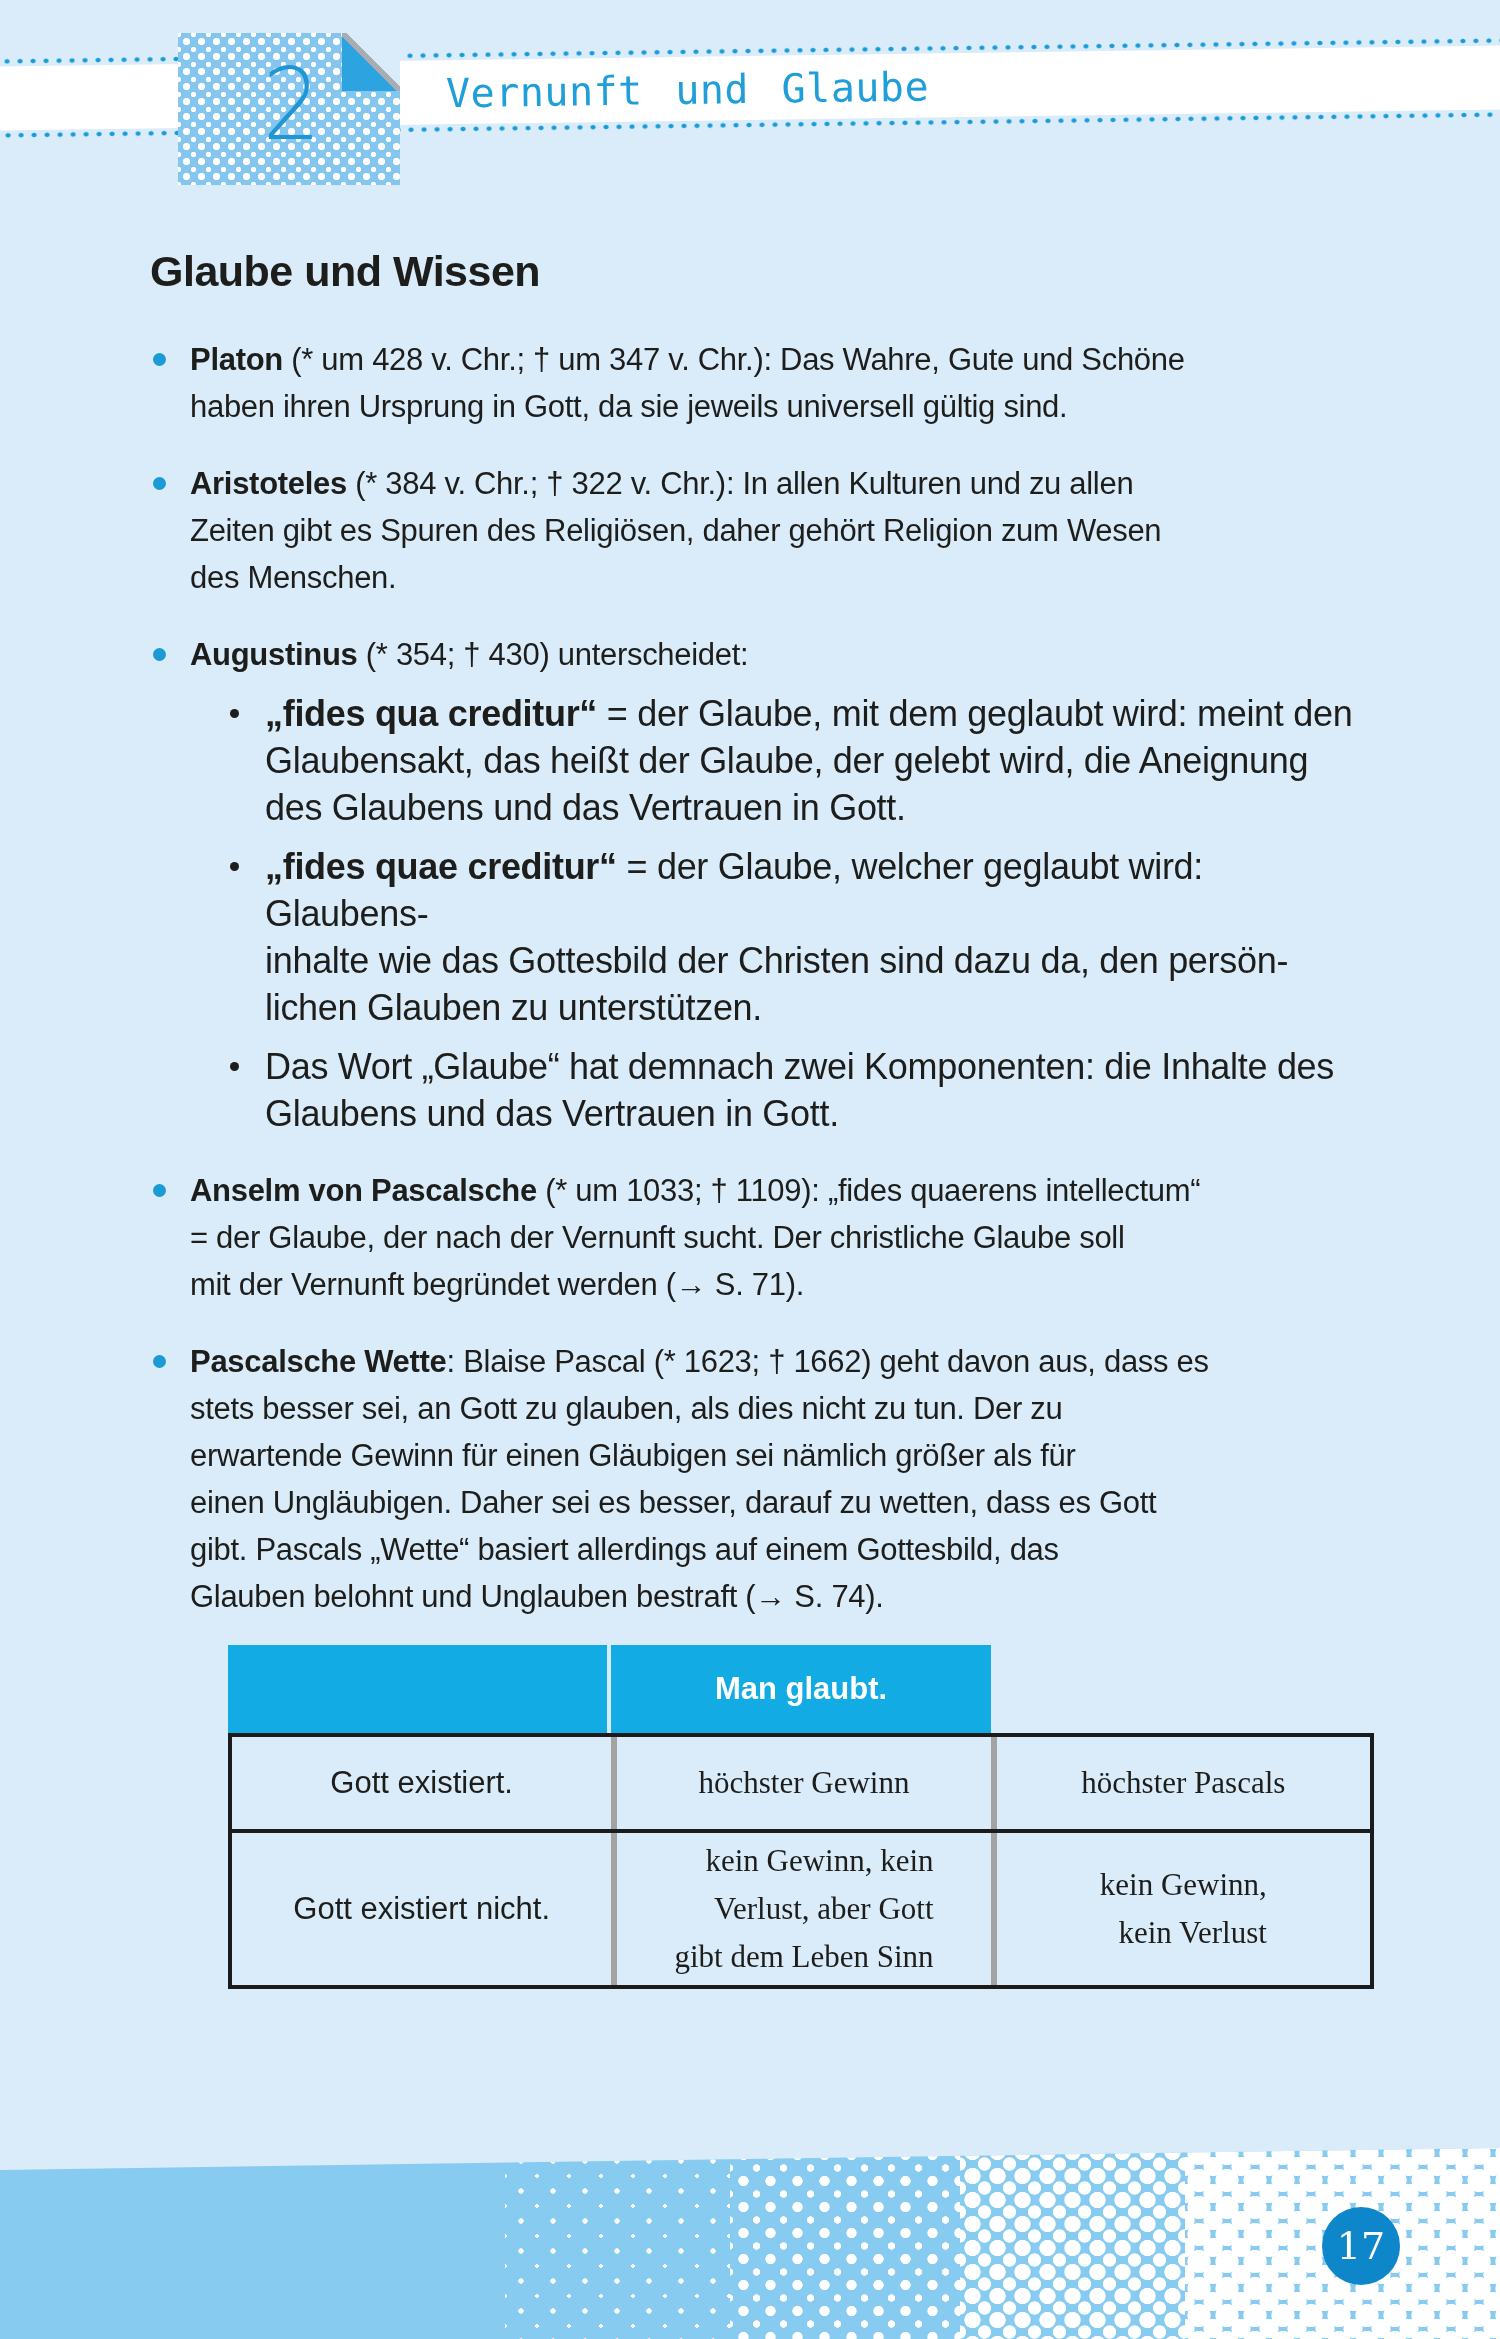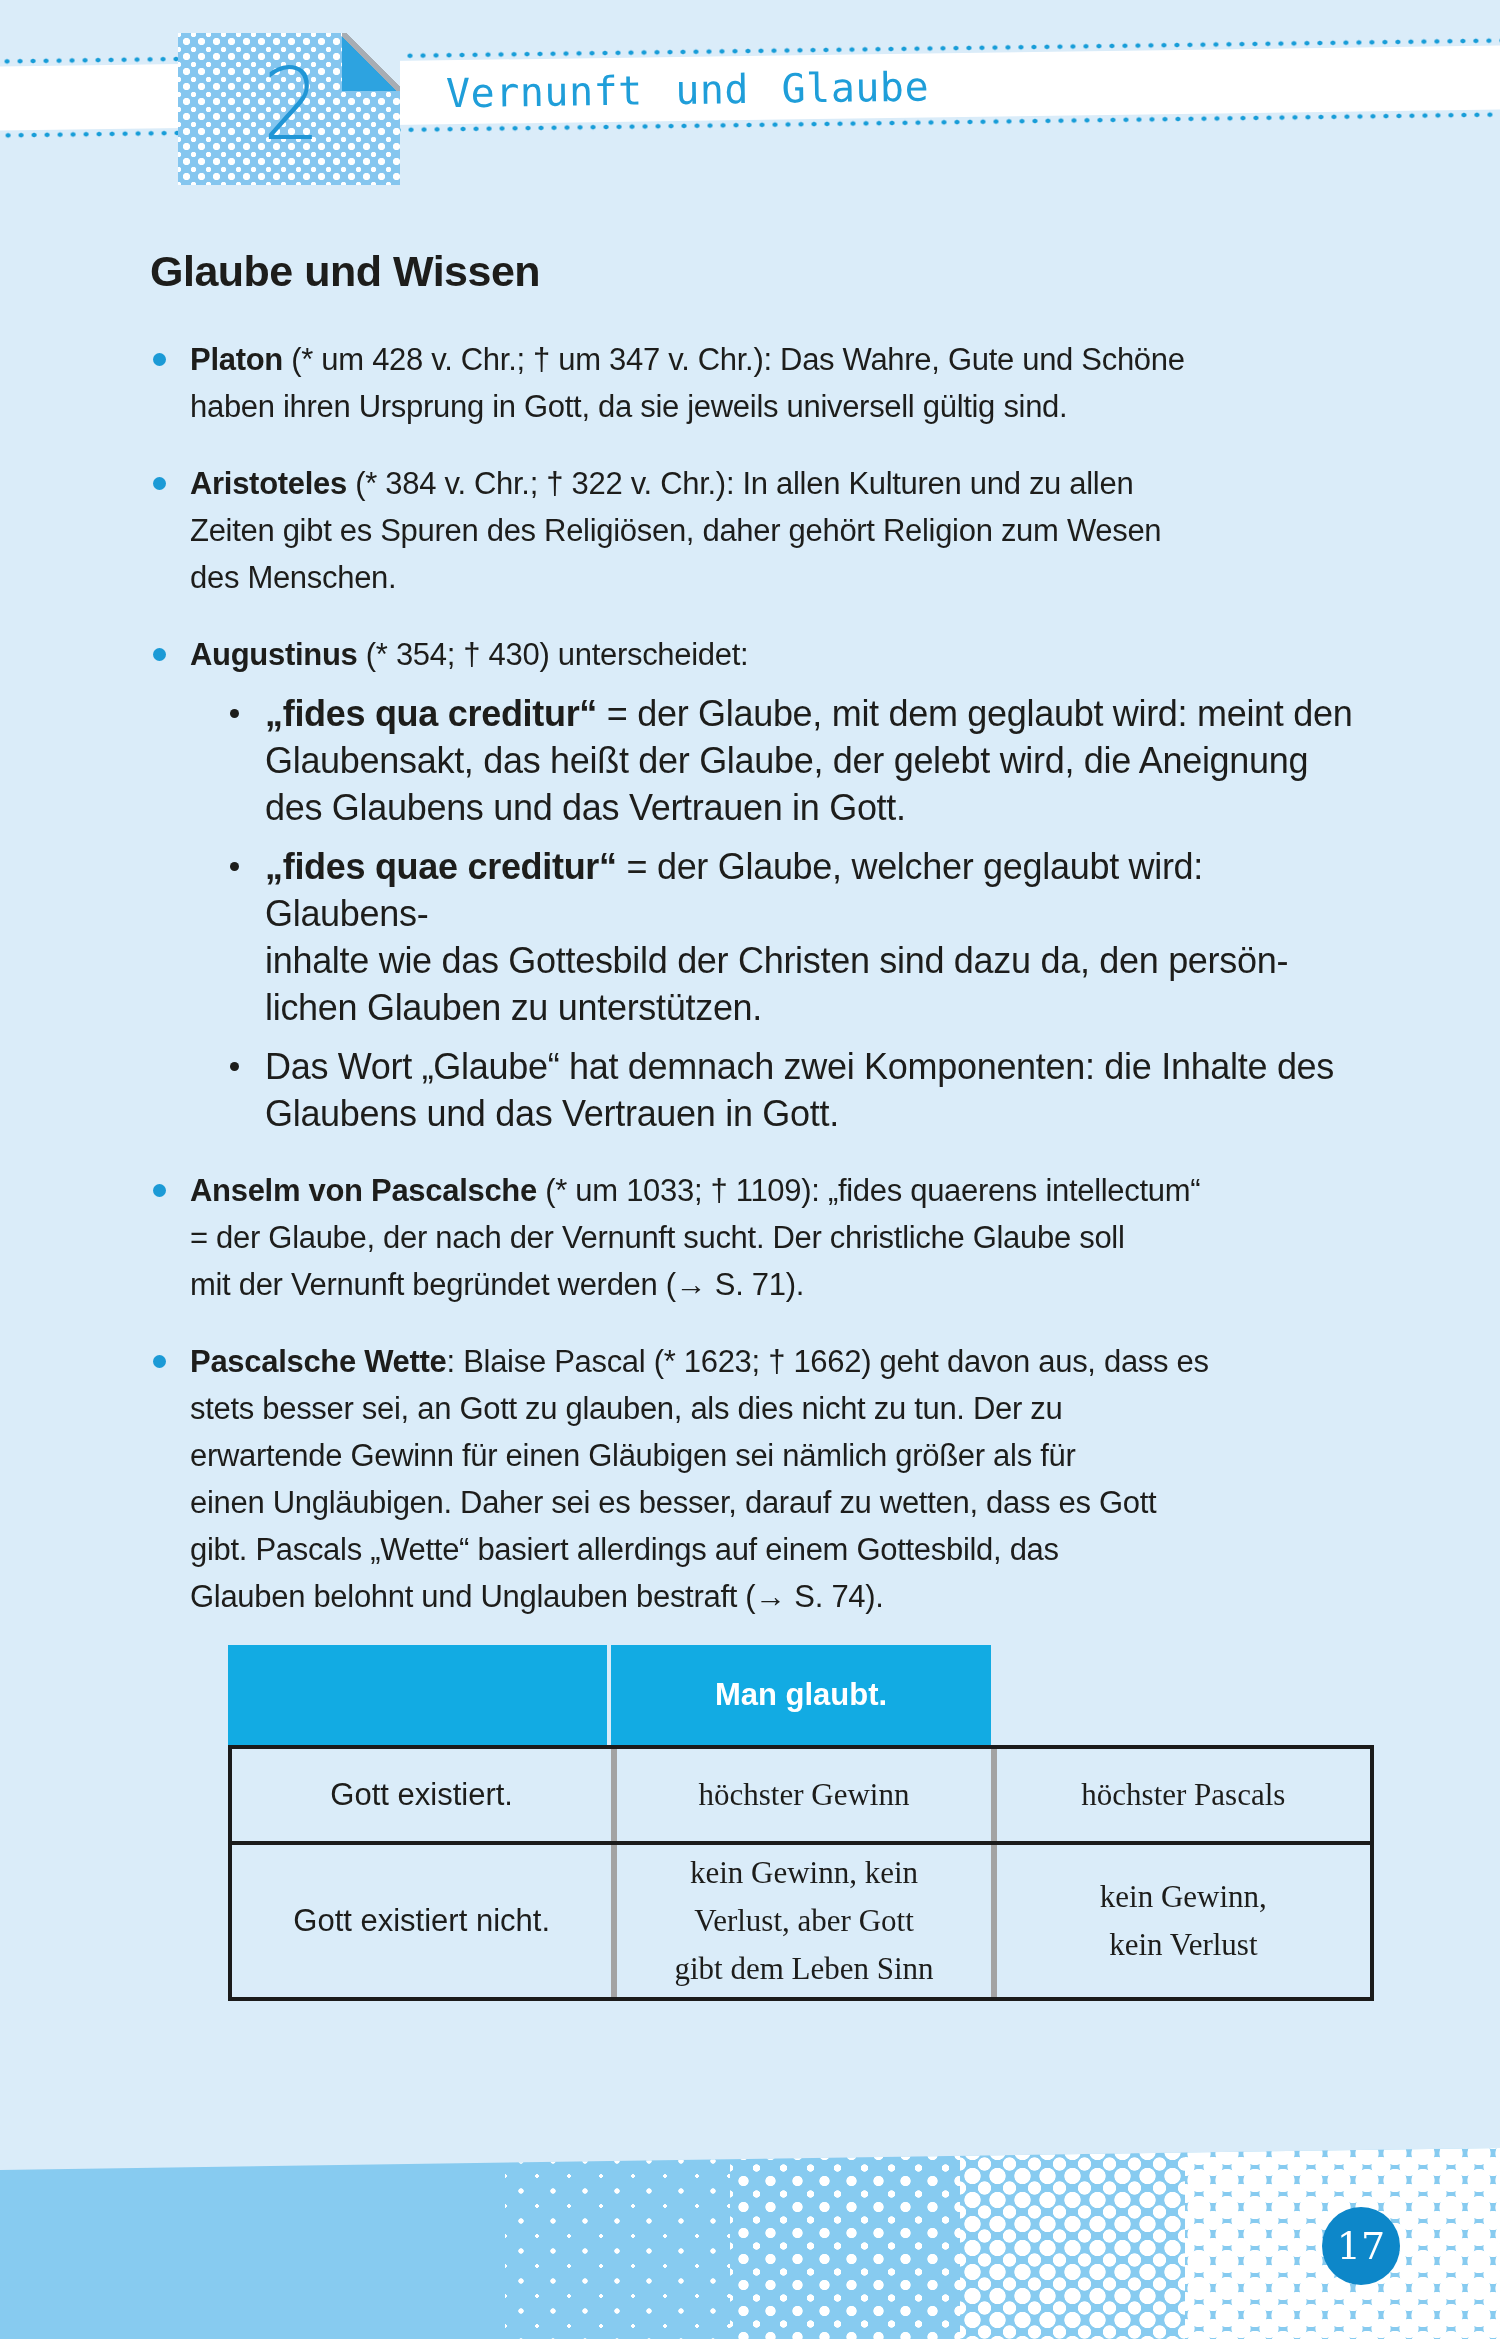--- a/index.html
+++ b/index.html
@@ -38,27 +38,27 @@
   .lead{font-weight:bold;}
   .rest{white-space:pre-line;}
   ul.sublist{list-style:none;margin:12px 0 0 0;padding:0;}
   ul.sublist > li{position:relative;padding-left:75px;font-size:36px;line-height:47px;}
   ul.sublist > li + li{margin-top:12px;}
   .sdot{position:absolute;left:40px;top:19px;width:9px;height:9px;border-radius:50%;background:#1d1d1b;}
 
   
   .ptable{position:absolute;left:228px;top:1645px;width:1146px;}
   .thead{display:grid;grid-template-columns:1fr 1fr 1fr;column-gap:4px;}
-  .th{height:100px;background:#12abe3;color:#ffffff;font-weight:bold;font-size:31px;
+  .th{height:88px;background:#12abe3;color:#ffffff;font-weight:bold;font-size:31px;
       display:flex;align-items:center;justify-content:center;}
   .tbody{border:4px solid #1b1b1b;}
   .tr{display:grid;grid-template-columns:1fr 1fr 1fr;}
   .tr + .tr{border-top:4px solid #1b1b1b;}
   .td{display:flex;align-items:center;justify-content:center;font-size:31px;line-height:48px;
-      text-align:center;white-space:pre-line;}
+      text-align:right;white-space:pre-line;}
   .td + .td{border-left:6px solid #a3a3a3;font-family:Liberation Serif, serif;}
   .tr.r1 .td{height:92px;}
   .tr.r2 .td{height:152px;}
 
   
   .bottom-band{position:absolute;left:0;top:2140px;width:1500px;height:199px;background:#87cbf0;
                clip-path:polygon(0 30px,100% 8px,100% 100%,0 100%);}
   .dots{position:absolute;top:0;bottom:0;background-repeat:repeat;}
   .d1{left:505px;width:225px;
       background-image:radial-gradient(circle 3px at center,#fff 0 2.4px,rgba(255,255,255,0) 3px),

